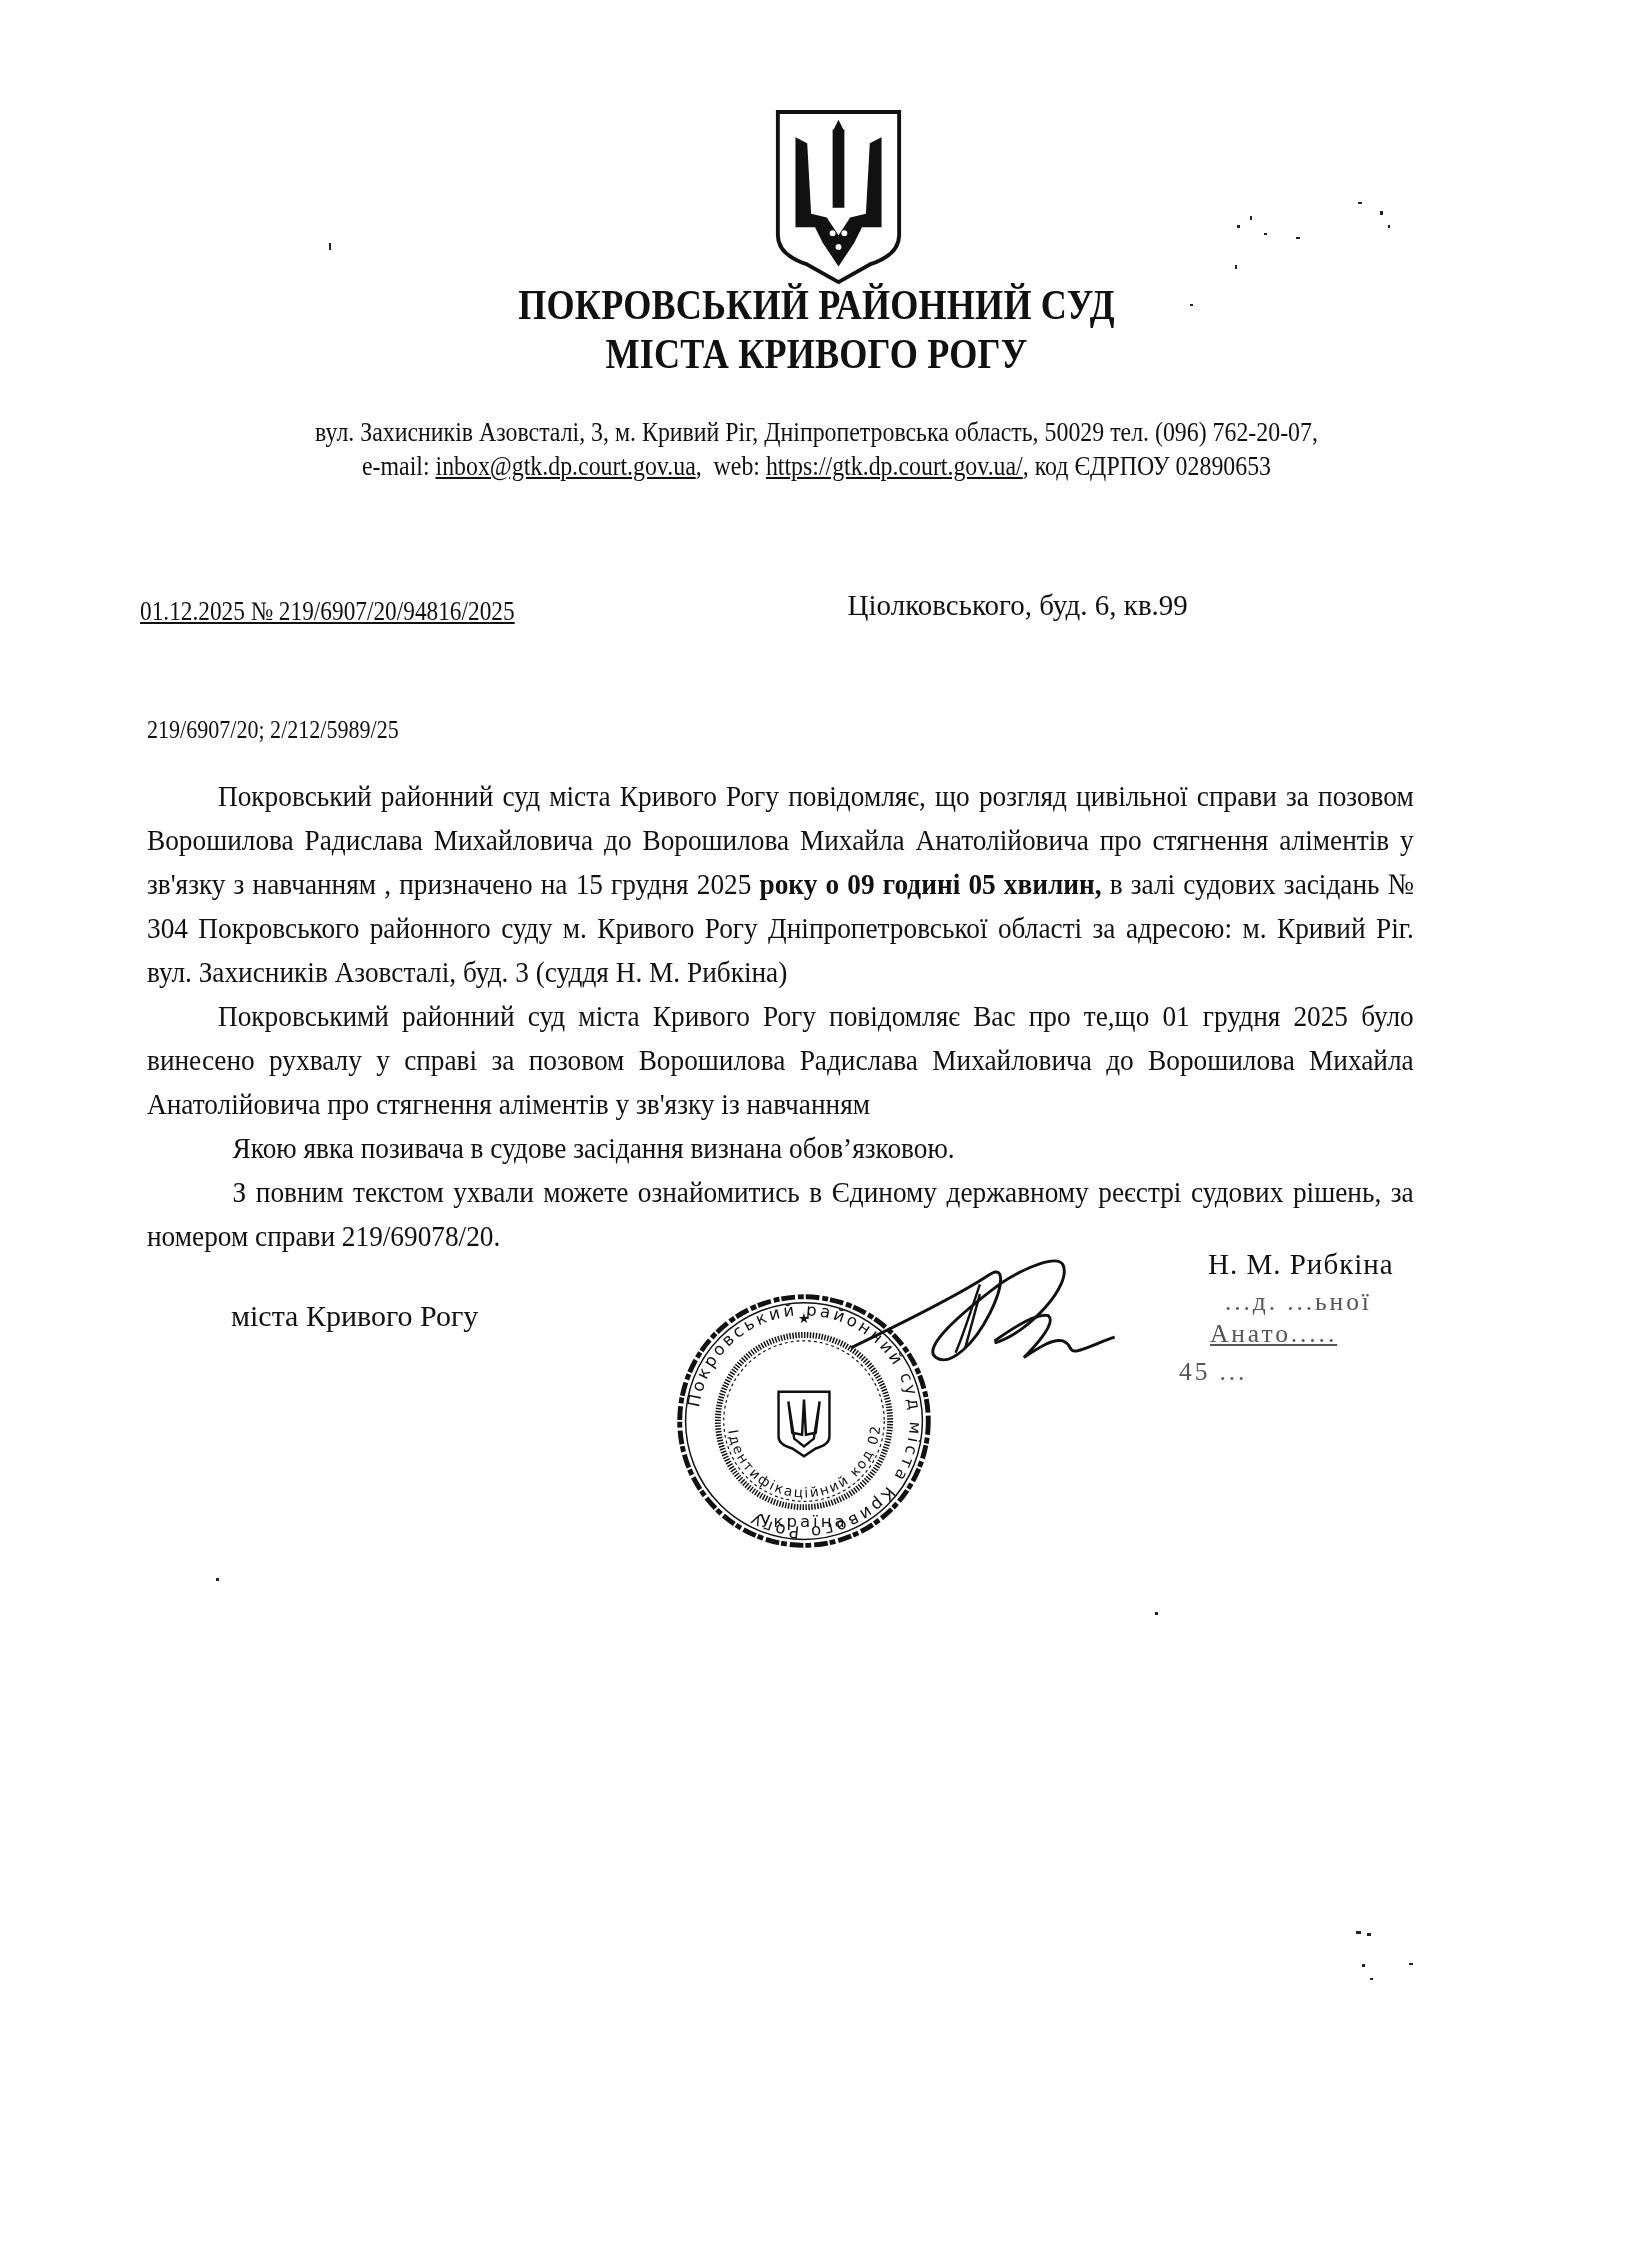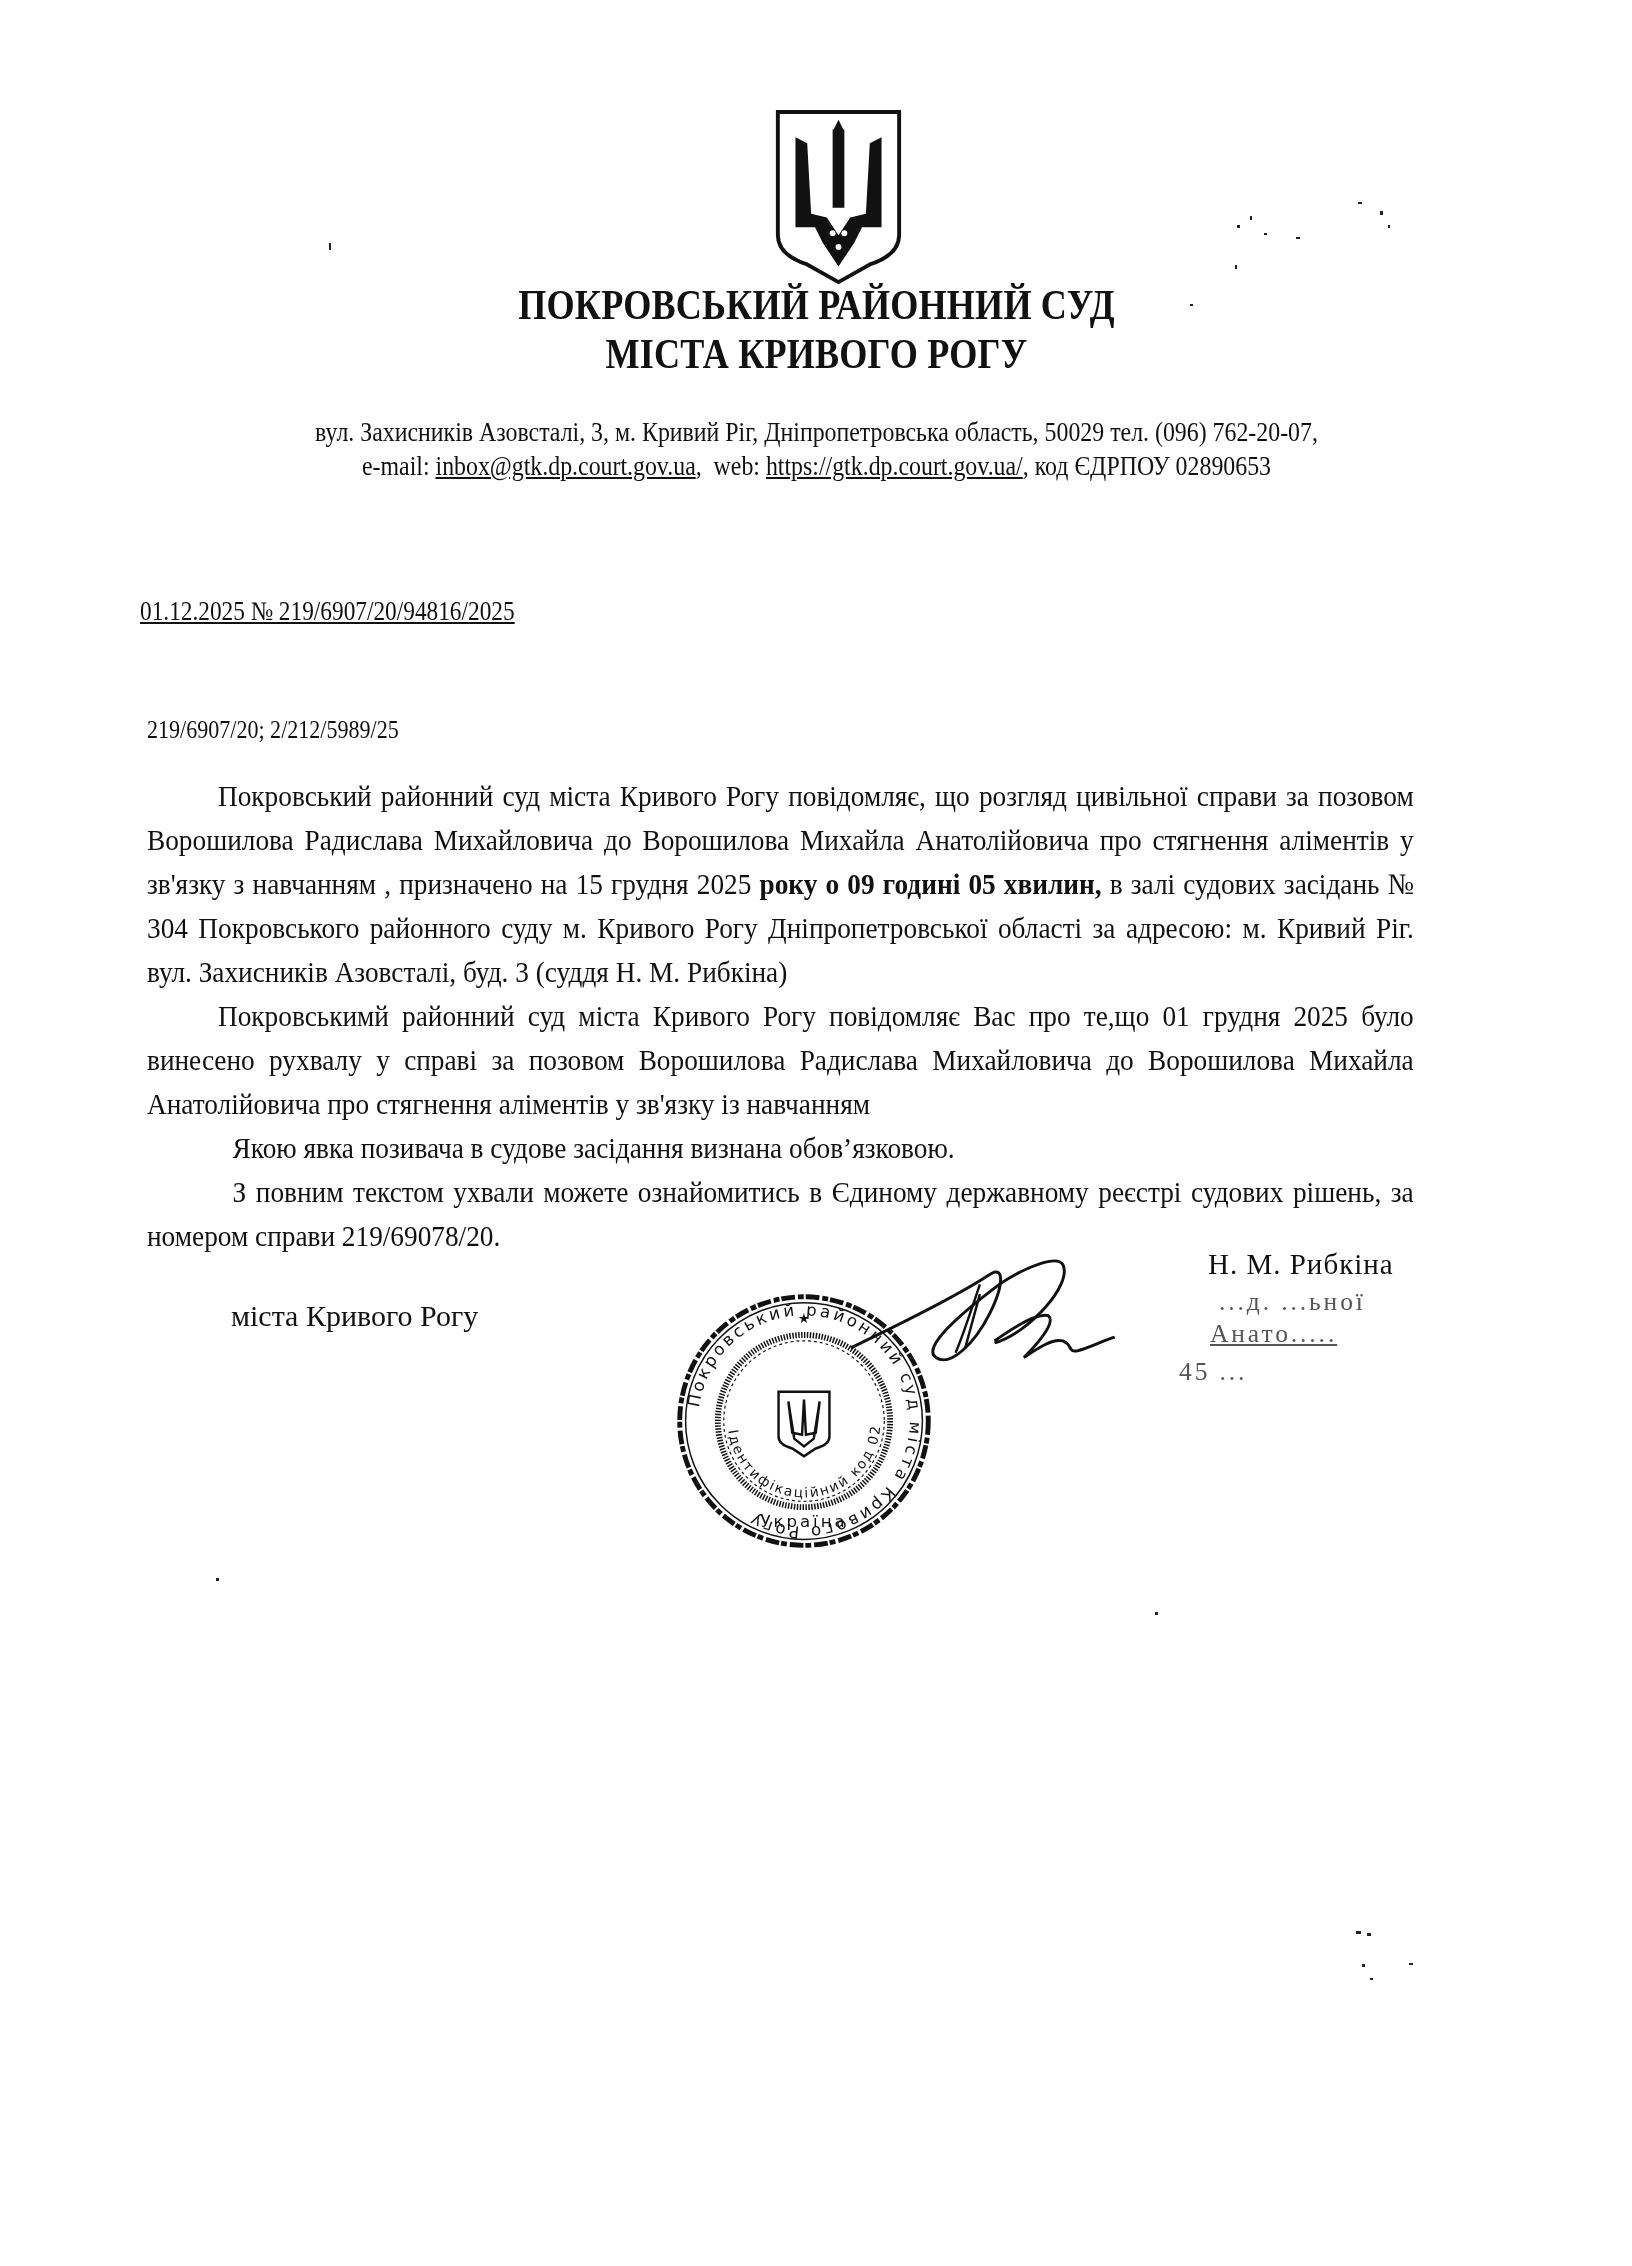--- a/index.html
+++ b/index.html
@@ -57,38 +57,39 @@
 <div class="abs title t2">МІСТА КРИВОГО РОГУ</div>
 
 <div class="abs addr a1">вул. Захисників Азовсталі, 3, м. Кривий Ріг,  Дніпропетровська область, 50029 тел. (096) 762-20-07,</div>
 <div class="abs addr a2">
   <span>e-mail: </span><a class="u">inbox@gtk.dp.court.gov.ua</a>,&nbsp; <span>web: </span><a class="u">https://gtk.dp.court.gov.ua/</a><span>, код ЄДРПОУ 02890653</span>
 </div>
 
 <div class="abs ref">01.12.2025 № 219/6907/20/94816/2025</div>
 
 <div class="abs recipient">
+  <div>Ціолковського, буд. 6, кв.99</div>
 </div>
 
 <div class="abs case">219/6907/20; 2/212/5989/25</div>
 
 <div class="abs body">
   <p class="ind"><span>Покровський районний суд міста Кривого Рогу  повідомляє, що розгляд цивільної справи за позовом Ворошилова Радислава Михайловича до Ворошилова Михайла Анатолійовича    про стягнення аліментів у зв'язку з навчанням , призначено на   15 грудня 2025  </span><b>року о  09   годині 05 хвилин,</b><span> в залі судових засідань № 304 Покровського  районного суду м. Кривого Рогу Дніпропетровської області за адресою: м. Кривий Ріг. вул. Захисників Азовсталі,  буд. 3 (суддя  Н. М. Рибкіна)</span></p>
   <p class="ind">Покровськимй районний суд міста Кривого Рогу повідомляє Вас про те,що 01 грудня 2025 було винесено рухвалу у справі за позовом  Ворошилова Радислава Михайловича до Ворошилова Михайла Анатолійовича про стягнення аліментів у зв'язку із навчанням</p>
   <p class="ind2">Якою явка  позивача в судове засідання визнана обов’язковою.</p>
   <p class="ind2">З повним текстом ухвали можете ознайомитись в Єдиному державному реєстрі судових рішень, за номером справи 219/69078/20.</p>
 </div>
 
 <div class="abs sig-left">
   <div>міста Кривого Рогу</div>
 </div>
 
 <div class="abs sig-name">
   <div>Н. М. Рибкіна</div>
-  <div class="faded" style="margin-left:11px;margin-top:5.9px;">...д. ...ьної</div>
+  <div class="faded" style="margin-left:17px;margin-top:5.9px;">...д. ...ьної</div>
   <div class="faded" style="margin-left:2px;margin-top:2px;text-decoration:underline;">Анато.....</div>
   <div class="faded" style="margin-left:-29px;margin-top:7.8px;">45 ...</div>
 </div>
 
 <div class="abs stamp">
   <svg width="274" height="279" viewBox="0 0 280 285">
     <defs>
       <path id="outerArc" d="M140 140 m-108 0 a108 108 0 1 1 216 0 a108 108 0 1 1 -216 0"></path>
       <path id="innerArc" d="M140 140 m-78 0 a78 78 0 1 0 156 0"></path>
     </defs>

